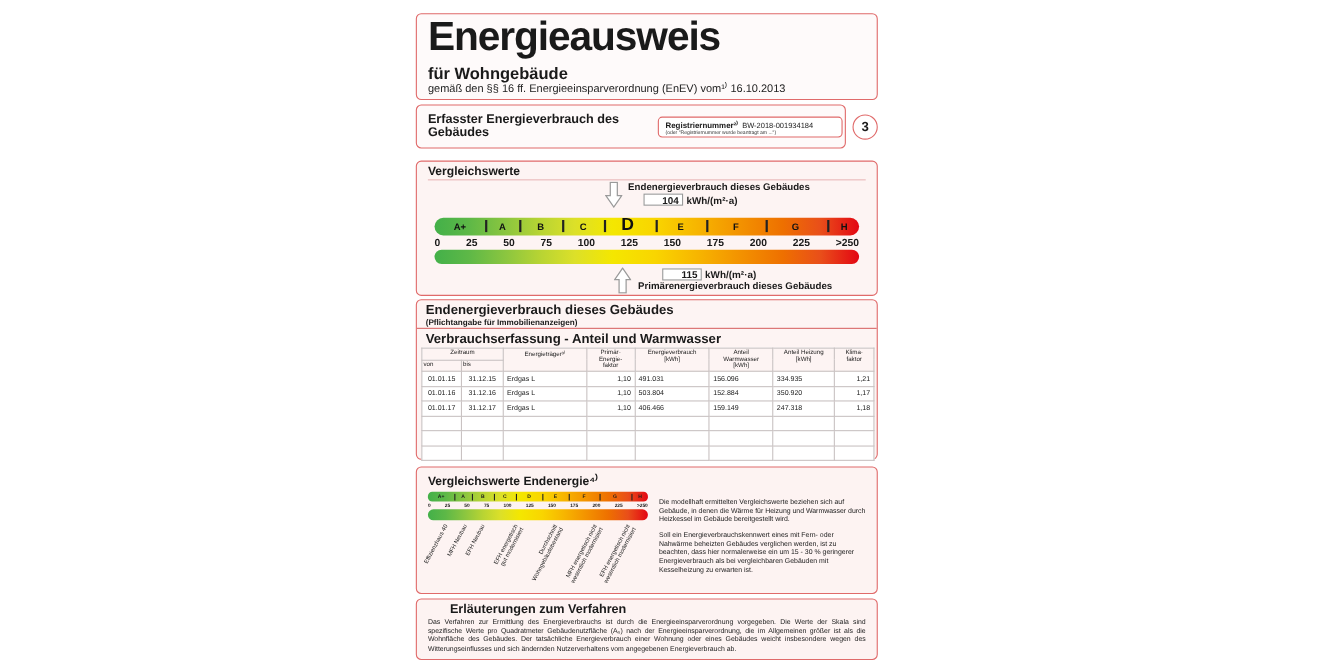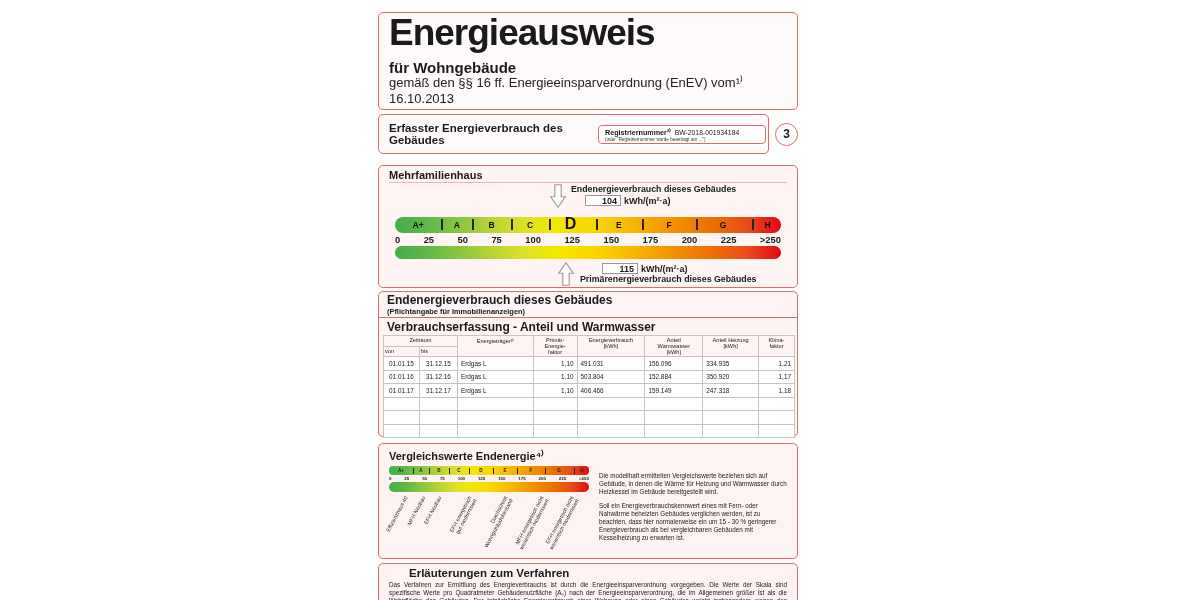--- a/index.html
+++ b/index.html
@@ -12,21 +12,21 @@
   .rbox{
     border:1.6px solid #e06a6a;border-radius:5px;background:#fdf3f2;
     box-sizing:border-box;
   }
 
   
   .hdr{padding:1px 10px 3px 10px;background:#fefafa;}
   .hdr-titlerow{display:flex;align-items:baseline;gap:8px;flex-direction:column;}
   .hdr-title{font-size:37px;font-weight:bold;letter-spacing:-1px;line-height:1.0;}
   .hdr-sub{font-size:15px;font-weight:bold;}
-  .hdr-law{font-size:13px;margin-top:-3px;color:#222;}
+  .hdr-law{font-size:10px;margin-top:-3px;color:#222;}
 
   
   .secrow{display:flex;align-items:center;gap:6px;margin-top:4px;}
   .secbar{flex:1;height:40px;display:flex;align-items:center;background:#fefafa;padding:0 2px 0 10px;}
   .sec-title{font-size:11.5px;font-weight:bold;flex:1;}
   .regbox{border:1px solid #e06a6a;border-radius:4px;background:#fff;padding:1px 6px;width:168px;box-sizing:border-box;}
   .reg-l1{font-size:6.8px;white-space:nowrap;}
   .reg-l1 b{font-size:7.2px;}
   .reg-l2{font-size:4.6px;color:#333;}
   .pagecircle{width:21px;height:21px;border:1.6px solid #e06a6a;border-radius:50%;background:#fff;
@@ -115,21 +115,21 @@
       <span class="sec-title">Erfasster Energieverbrauch des Gebäudes</span>
       <div class="regbox">
         <div class="reg-l1"><b>Registriernummer²⁾</b>&nbsp;&nbsp;<span>BW-2018-001934184</span></div>
         <div class="reg-l2">(oder "Registriernummer wurde beantragt am ...")</div>
       </div>
     </div>
     <div class="pagecircle">3</div>
   </div>
 
   <div class="rbox scalebox">
-    <div class="sb-title">Mehrfamilienhaus</div>
+    <div class="sb-title">Vergleichswerte</div>
     <div class="scale-area">
 
       <div class="end-row">
         <svg class="arrow-svg" width="16" height="24" viewBox="0 0 20 30">
             <path d="M6 1 H14 V16 H19 L10 29 L1 16 H6 Z" fill="#ffffff" stroke="#9a9a9a" stroke-width="1.4"></path>
           </svg>
         <div class="end-texts">
           <span class="pointer-label">Endenergieverbrauch dieses Gebäudes</span>
           <span class="val-line">
             <span class="valbox">104</span>

